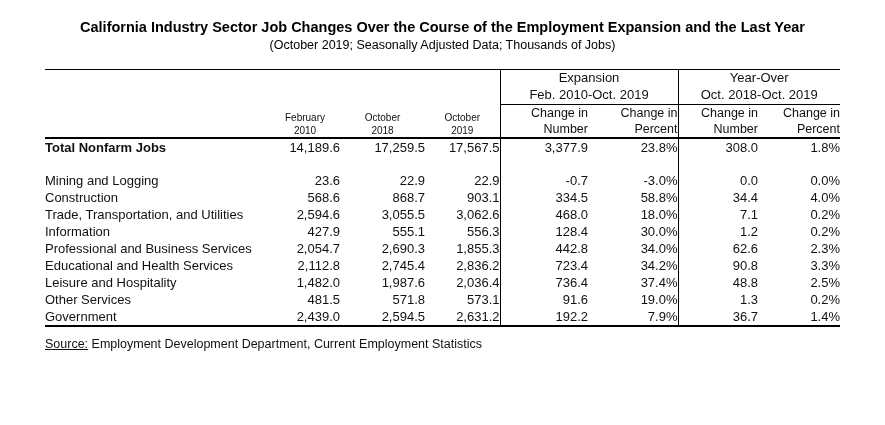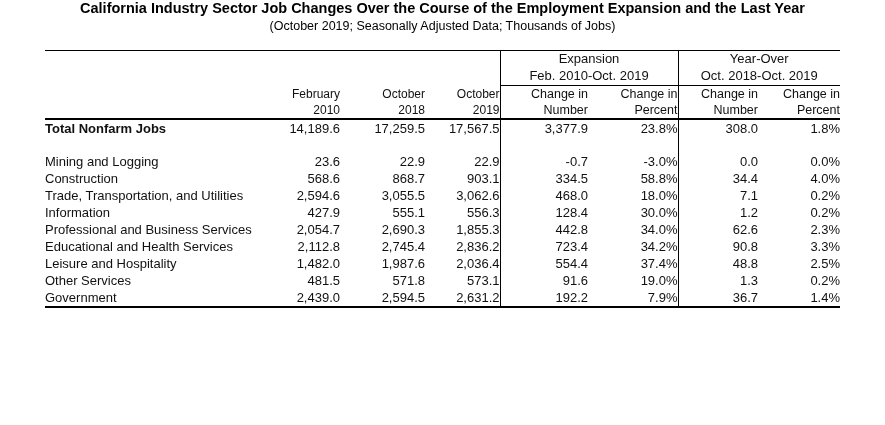--- a/index.html
+++ b/index.html
@@ -6,20 +6,21 @@
   html, body { margin: 0; padding: 0; background: #fff; }
   .page {
     width: 885px; height: 425px;
     background: #fff;
     color: #000;
     font-family: "Liberation Sans", sans-serif;
     position: relative;
     overflow: hidden;
   }
   .title {
+    padding-top: 19px;
     text-align: center;
     font-size: 14.5px;
     font-weight: bold;
   }
   .subtitle {
     margin-top: 3px;
     text-align: center;
     font-size: 12.5px;
   }
   table.jobs {
@@ -39,23 +40,23 @@
     text-align: center;
     font-weight: bold;
     font-size: 13px;
     line-height: 1.3;
     padding: 6px 2px 5px 2px;
     border-bottom: 1px solid #000;
     vertical-align: middle;
   }
   tr.colhead th, tr.colhead td { border-bottom: 2px solid #000; vertical-align: bottom; }
   .mon {
-    text-align: right;
+    text-align: center;
     font-weight: bold;
-    font-size: 12px;
+    font-size: 10px;
     line-height: 1.3;
     padding: 7px 7px 6px 0;
   }
   .chg {
     text-align: right;
     font-weight: normal;
     font-size: 12.5px;
     line-height: 1.3;
     padding: 4px 0 6px 0;
   }
@@ -207,21 +208,21 @@
         <td class="num pr6 vsep">723.4</td>
         <td class="num pr13">34.2%</td>
         <td class="num pr7 vsep">90.8</td>
         <td class="num pr15">3.3%</td>
       </tr>
       <tr>
         <td class="lbl">Leisure and Hospitality</td>
         <td class="num pr7">1,482.0</td>
         <td class="num pr7">1,987.6</td>
         <td class="num pr7">2,036.4</td>
-        <td class="num pr6 vsep">554.4</td>
+        <td class="num pr6 vsep">736.4</td>
         <td class="num pr13">37.4%</td>
         <td class="num pr7 vsep">48.8</td>
         <td class="num pr15">2.5%</td>
       </tr>
       <tr>
         <td class="lbl">Other Services</td>
         <td class="num pr7">481.5</td>
         <td class="num pr7">571.8</td>
         <td class="num pr7">573.1</td>
         <td class="num pr6 vsep">91.6</td>
@@ -235,14 +236,17 @@
         <td class="num pr7">2,594.5</td>
         <td class="num pr7">2,631.2</td>
         <td class="num pr6 vsep">192.2</td>
         <td class="num pr13">7.9%</td>
         <td class="num pr7 vsep">36.7</td>
         <td class="num pr15">1.4%</td>
       </tr>
     </tbody>
   </table>
 
+  <div class="source">
+    <span class="src-label">Source:</span><span> Employment Development Department, Current Employment Statistics</span>
+  </div>
 
 </div>
 
 </body></html>

